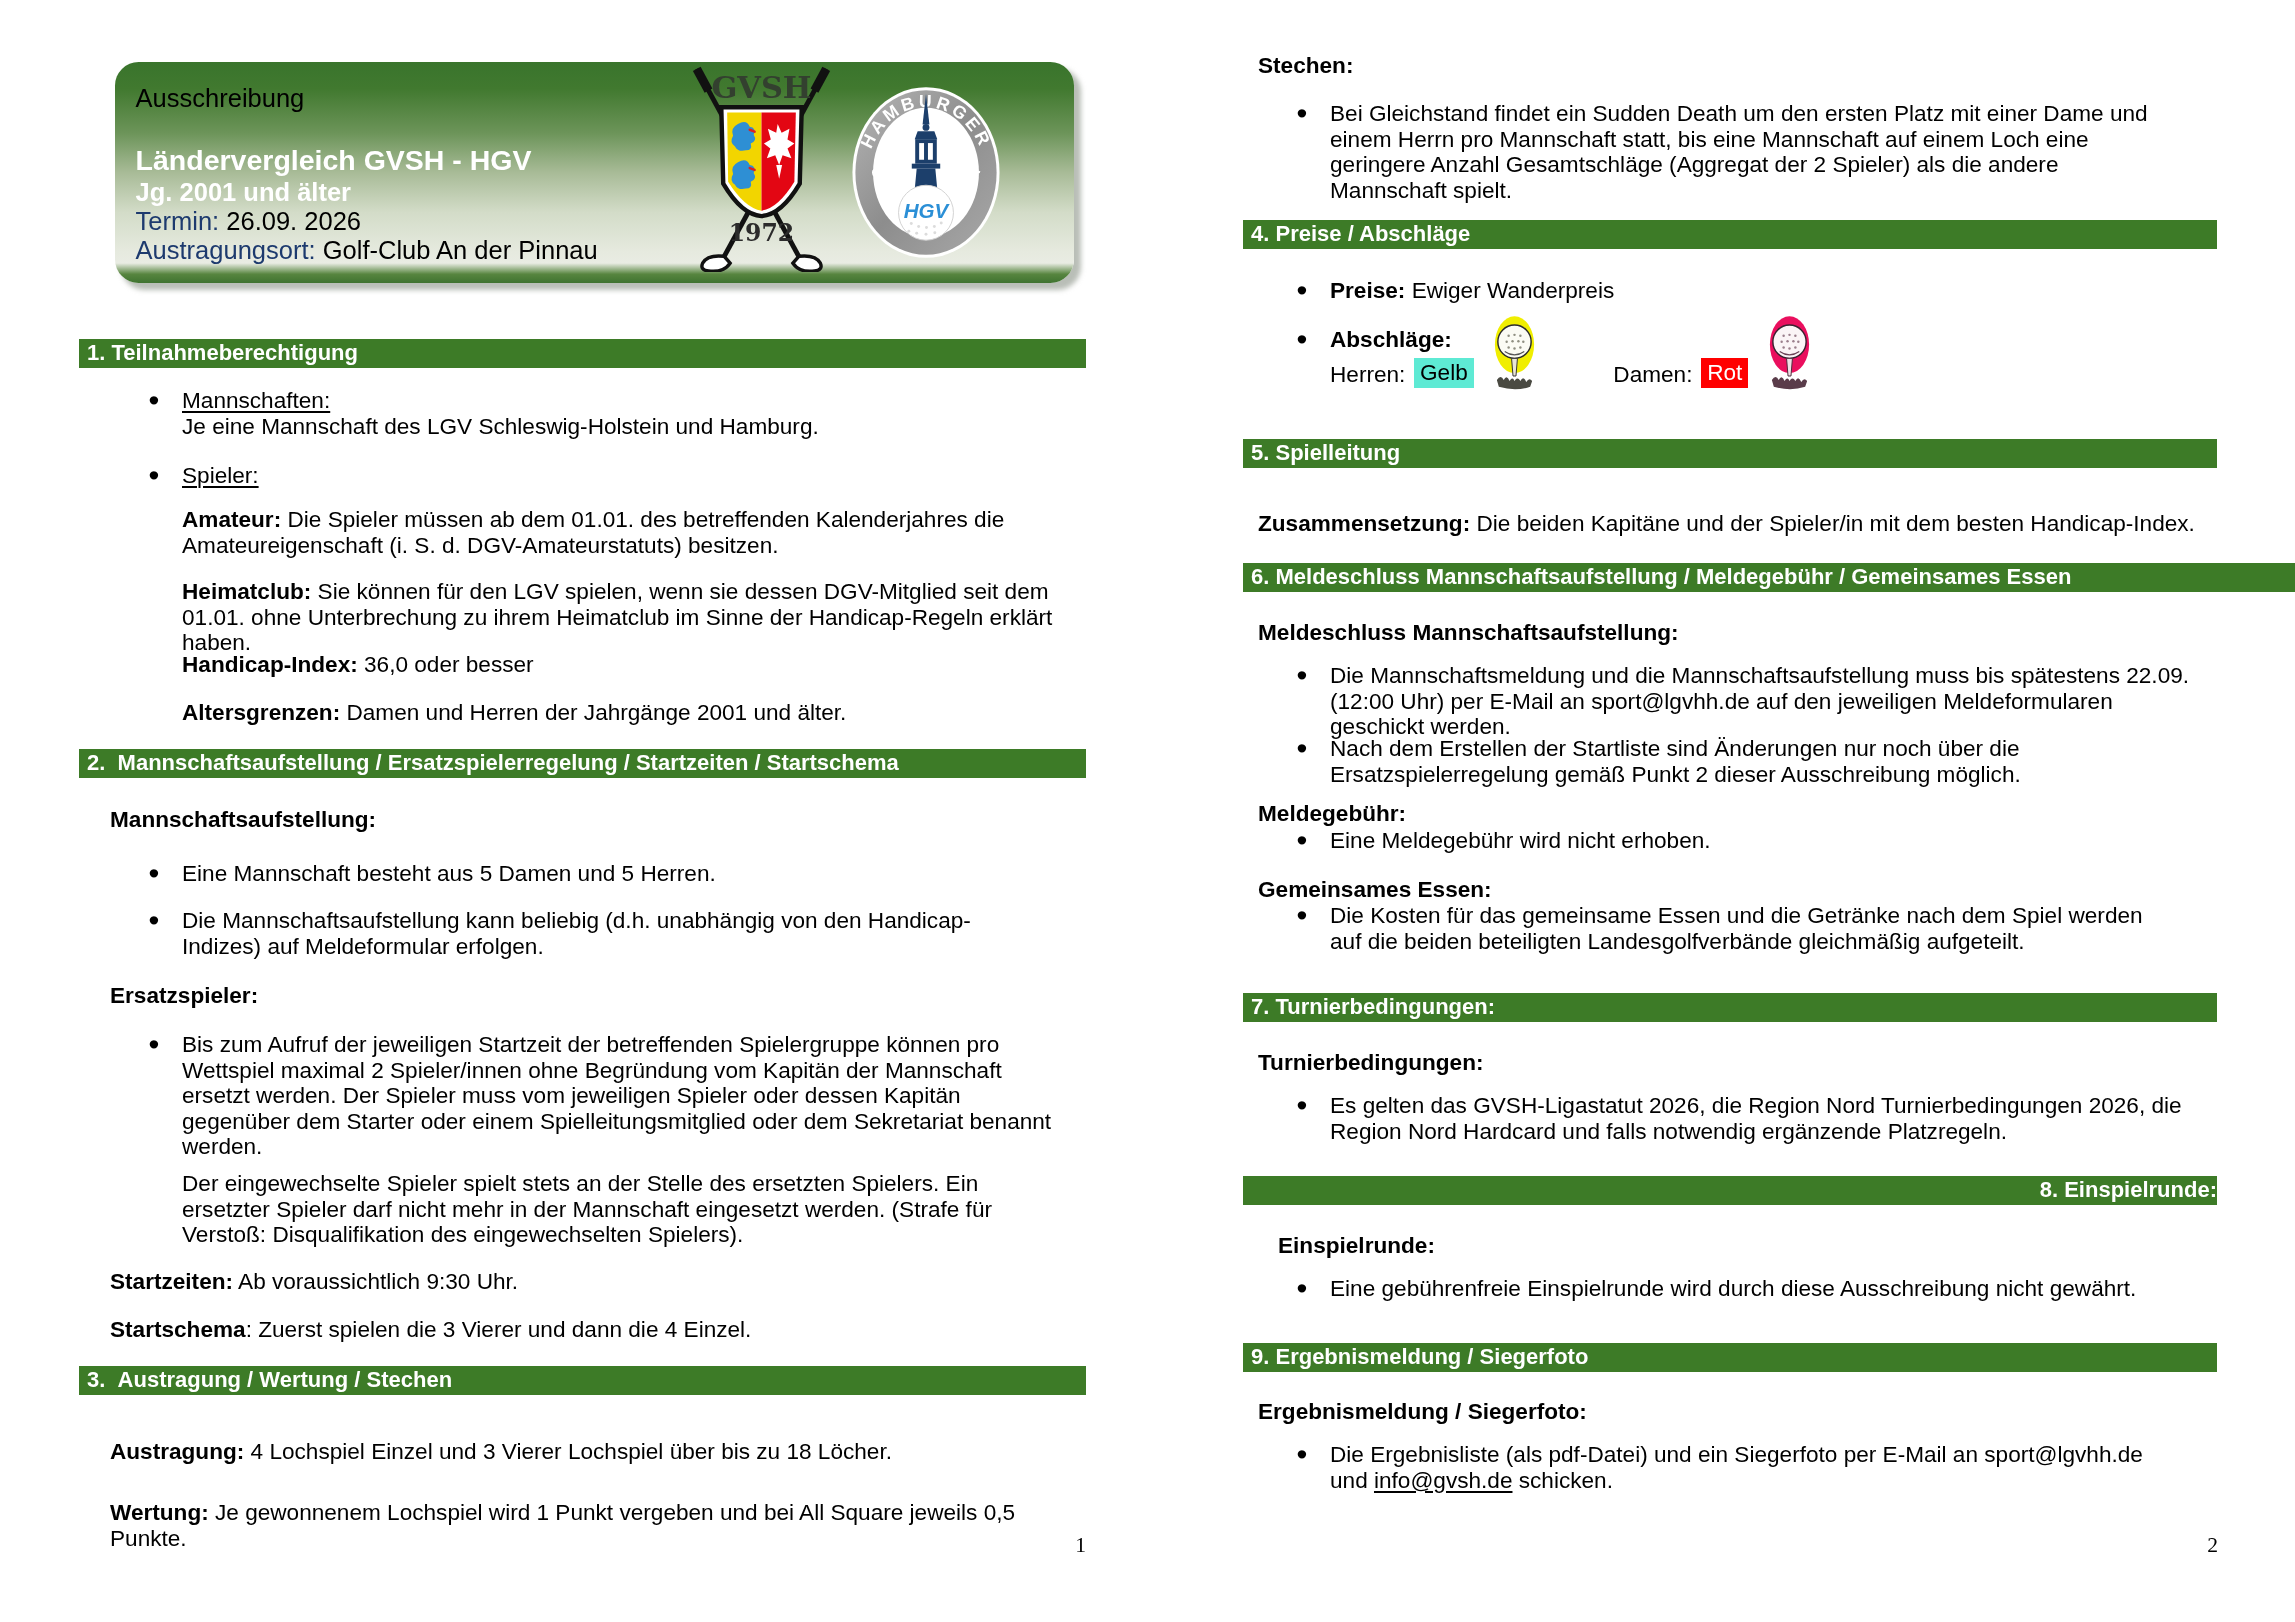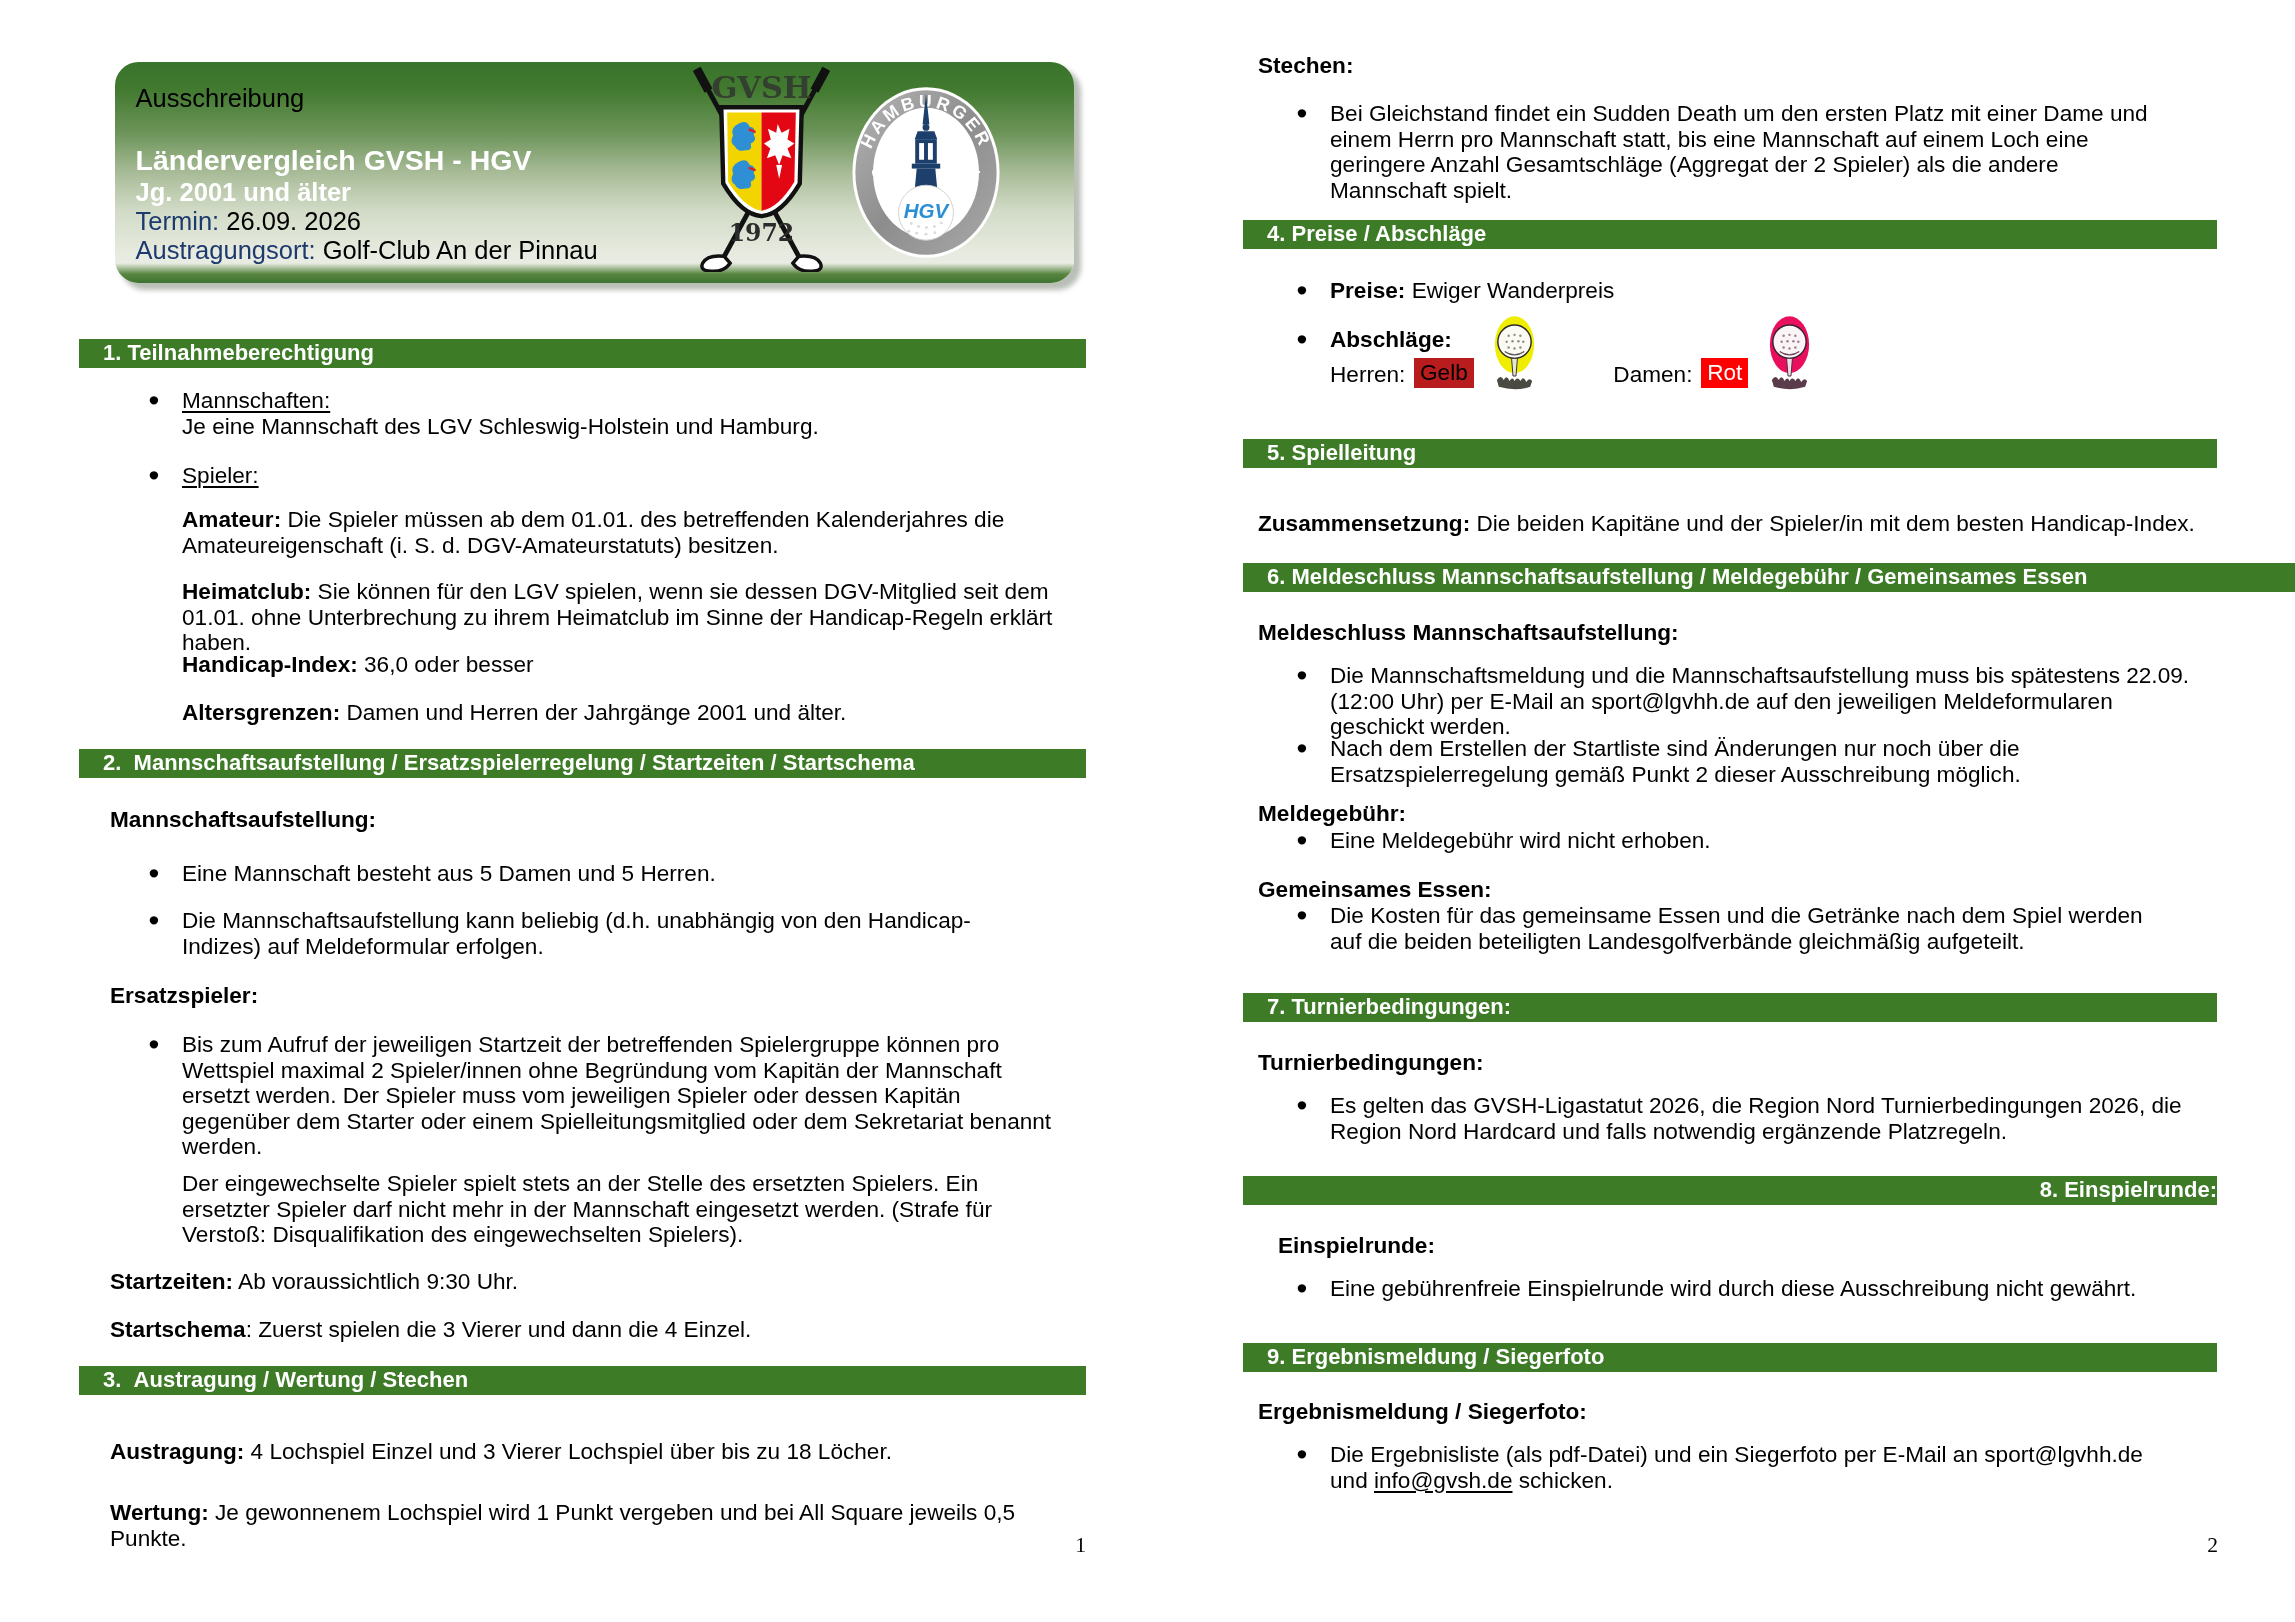--- a/index.html
+++ b/index.html
@@ -7,21 +7,21 @@
     width:2295px;height:1623px;position:relative;background:#ffffff;
     font-family:"Liberation Sans", sans-serif;font-size:22.6px;color:#000;overflow:hidden;
   }
   .page{position:absolute;top:0;height:1623px;}
   #page1{left:0;width:1148px;}
   #page2{left:1148px;width:1148px;}
 
   
   .bar{
     position:absolute;background:#3d7b27;color:#fff;font-weight:700;font-size:22px;
-    height:28.5px;line-height:28.5px;padding-left:24px;box-sizing:border-box;
+    height:28.5px;line-height:28.5px;padding-left:8px;box-sizing:border-box;
     white-space:nowrap;overflow:hidden;
   }
 
   .h{position:absolute;font-weight:700;line-height:25.5px;}
   .p{position:absolute;line-height:25.5px;margin-top:16px;}
   .lbl{font-weight:700;}
   .ul{text-decoration:underline;text-decoration-thickness:1.5px;text-underline-offset:3.4px;}
 
   .b{position:absolute;line-height:25.5px;}
   .b .dot{position:absolute;left:-34px;top:-1px;font-size:19.6px;}
@@ -39,21 +39,21 @@
   .hb-title{position:absolute;left:20.6px;top:82px;font-size:28.5px;font-weight:700;color:#fff;white-space:nowrap;}
   .hb-sub{position:absolute;left:20.6px;top:116px;font-size:25.5px;font-weight:700;color:#fff;}
   .hb-line{position:absolute;left:20.6px;font-size:25.5px;white-space:nowrap;}
   .navy{color:#1d3a6e;}
 
   .logo{position:absolute;}
   svg text{font-family:"Liberation Sans", sans-serif;}
   .serif-text{font-family:"DejaVu Serif", serif;}
 
   
-  .hl-yellow{background:#b91c1c;color:#000;padding:2px 5.9px;}
+  .hl-yellow{background:#5eead4;color:#000;padding:2px 5.9px;}
   .hl-red{background:#ff0000;color:#fff;padding:2px 5.9px;}
   .teeline{position:absolute;display:flex;align-items:flex-end;}
   .teeline .txt{margin-bottom:9px;}
 </style>
 </head>
 <body>
 
 <div class="page" id="page1">
 
   <div class="headerbox">

